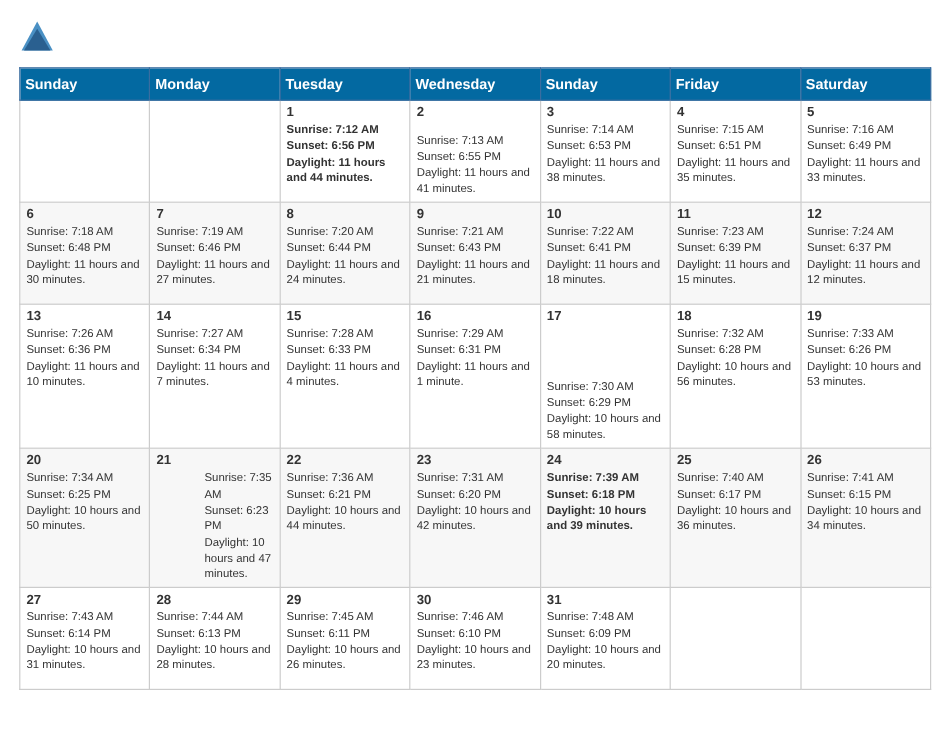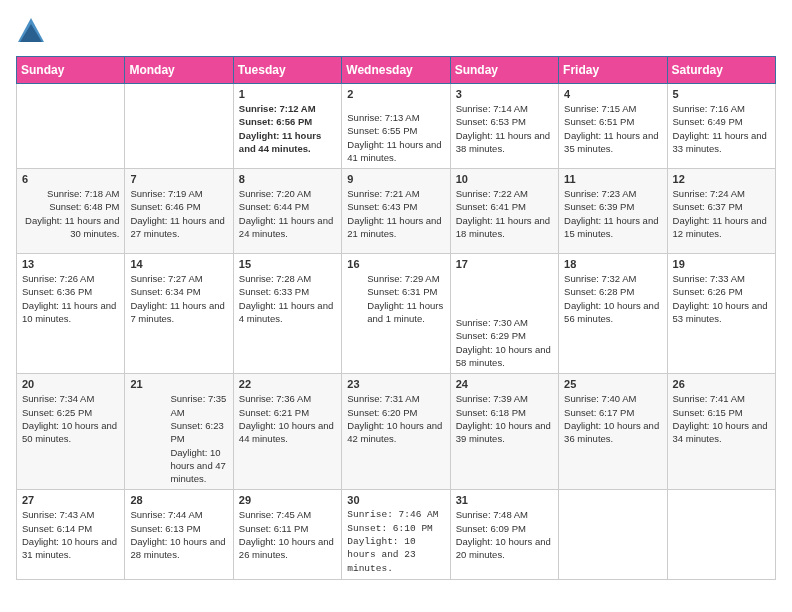--- a/index.html
+++ b/index.html
@@ -51,21 +51,21 @@
     .subtitle {
       font-size: 15px;
       color: #555;
     }
     table {
       width: 100%;
       border-collapse: collapse;
       table-layout: fixed;
     }
     thead tr th {
-      background-color: #ec4899;
+      background-color: #0369a1;
       color: #fff;
       font-size: 12px;
       font-weight: bold;
       padding: 6px 4px;
       border: 1px solid #3a6da0;
       text-align: left;
     }
     tbody tr td {
       border: 1px solid #ccc;
       vertical-align: top;
@@ -152,21 +152,21 @@
         <td>
           <div class="day-num">5</div>
           <div class="cell-info" style="white-space: pre-line;">Sunrise: 7:16 AM
 Sunset: 6:49 PM
 Daylight: 11 hours and 33 minutes.</div>
         </td>
       </tr>
       <tr>
         <td>
           <div class="day-num">6</div>
-          <div class="cell-info" style="white-space: pre-line; text-align: right;">Sunrise: 7:18 AM
+          <div class="cell-info" style="white-space: pre-line;">Sunrise: 7:18 AM
 Sunset: 6:48 PM
 Daylight: 11 hours and 30 minutes.</div>
         </td>
         <td>
           <div class="day-num">7</div>
           <div class="cell-info" style="white-space: pre-line;">Sunrise: 7:19 AM
 Sunset: 6:46 PM
 Daylight: 11 hours and 27 minutes.</div>
         </td>
         <td>
@@ -214,21 +214,21 @@
 Daylight: 11 hours and 7 minutes.</div>
         </td>
         <td>
           <div class="day-num">15</div>
           <div class="cell-info" style="white-space: pre-line;">Sunrise: 7:28 AM
 Sunset: 6:33 PM
 Daylight: 11 hours and 4 minutes.</div>
         </td>
         <td>
           <div class="day-num">16</div>
-          <div class="cell-info" style="white-space: pre-line; margin-left: 20px;">Sunrise: 7:29 AM
+          <div class="cell-info" style="white-space: pre-line;">Sunrise: 7:29 AM
 Sunset: 6:31 PM
 Daylight: 11 hours and 1 minute.</div>
         </td>
         <td>
           <div class="day-num">17</div>
           <div class="cell-info" style="white-space: pre-line; margin-top: 46px;">Sunrise: 7:30 AM
 Sunset: 6:29 PM
 Daylight: 10 hours and 58 minutes.</div>
         </td>
         <td>
@@ -264,21 +264,21 @@
 Daylight: 10 hours and 44 minutes.</div>
         </td>
         <td>
           <div class="day-num">23</div>
           <div class="cell-info" style="white-space: pre-line;">Sunrise: 7:31 AM
 Sunset: 6:20 PM
 Daylight: 10 hours and 42 minutes.</div>
         </td>
         <td>
           <div class="day-num">24</div>
-          <div class="cell-info" style="white-space: pre-line;">Sunrise: 7:39 AM
+          <div class="cell-info" style="white-space: pre-line; font-weight: bold;">Sunrise: 7:39 AM
 Sunset: 6:18 PM
 Daylight: 10 hours and 39 minutes.</div>
         </td>
         <td>
           <div class="day-num">25</div>
           <div class="cell-info" style="white-space: pre-line;">Sunrise: 7:40 AM
 Sunset: 6:17 PM
 Daylight: 10 hours and 36 minutes.</div>
         </td>
         <td>
@@ -302,21 +302,21 @@
 Daylight: 10 hours and 28 minutes.</div>
         </td>
         <td>
           <div class="day-num">29</div>
           <div class="cell-info" style="white-space: pre-line;">Sunrise: 7:45 AM
 Sunset: 6:11 PM
 Daylight: 10 hours and 26 minutes.</div>
         </td>
         <td>
           <div class="day-num">30</div>
-          <div class="cell-info" style="white-space: pre-line; font-family: Liberation Mono, monospace;">Sunrise: 7:46 AM
+          <div class="cell-info" style="white-space: pre-line;">Sunrise: 7:46 AM
 Sunset: 6:10 PM
 Daylight: 10 hours and 23 minutes.</div>
         </td>
         <td>
           <div class="day-num">31</div>
           <div class="cell-info" style="white-space: pre-line;">Sunrise: 7:48 AM
 Sunset: 6:09 PM
 Daylight: 10 hours and 20 minutes.</div>
         </td>
         <td></td>

